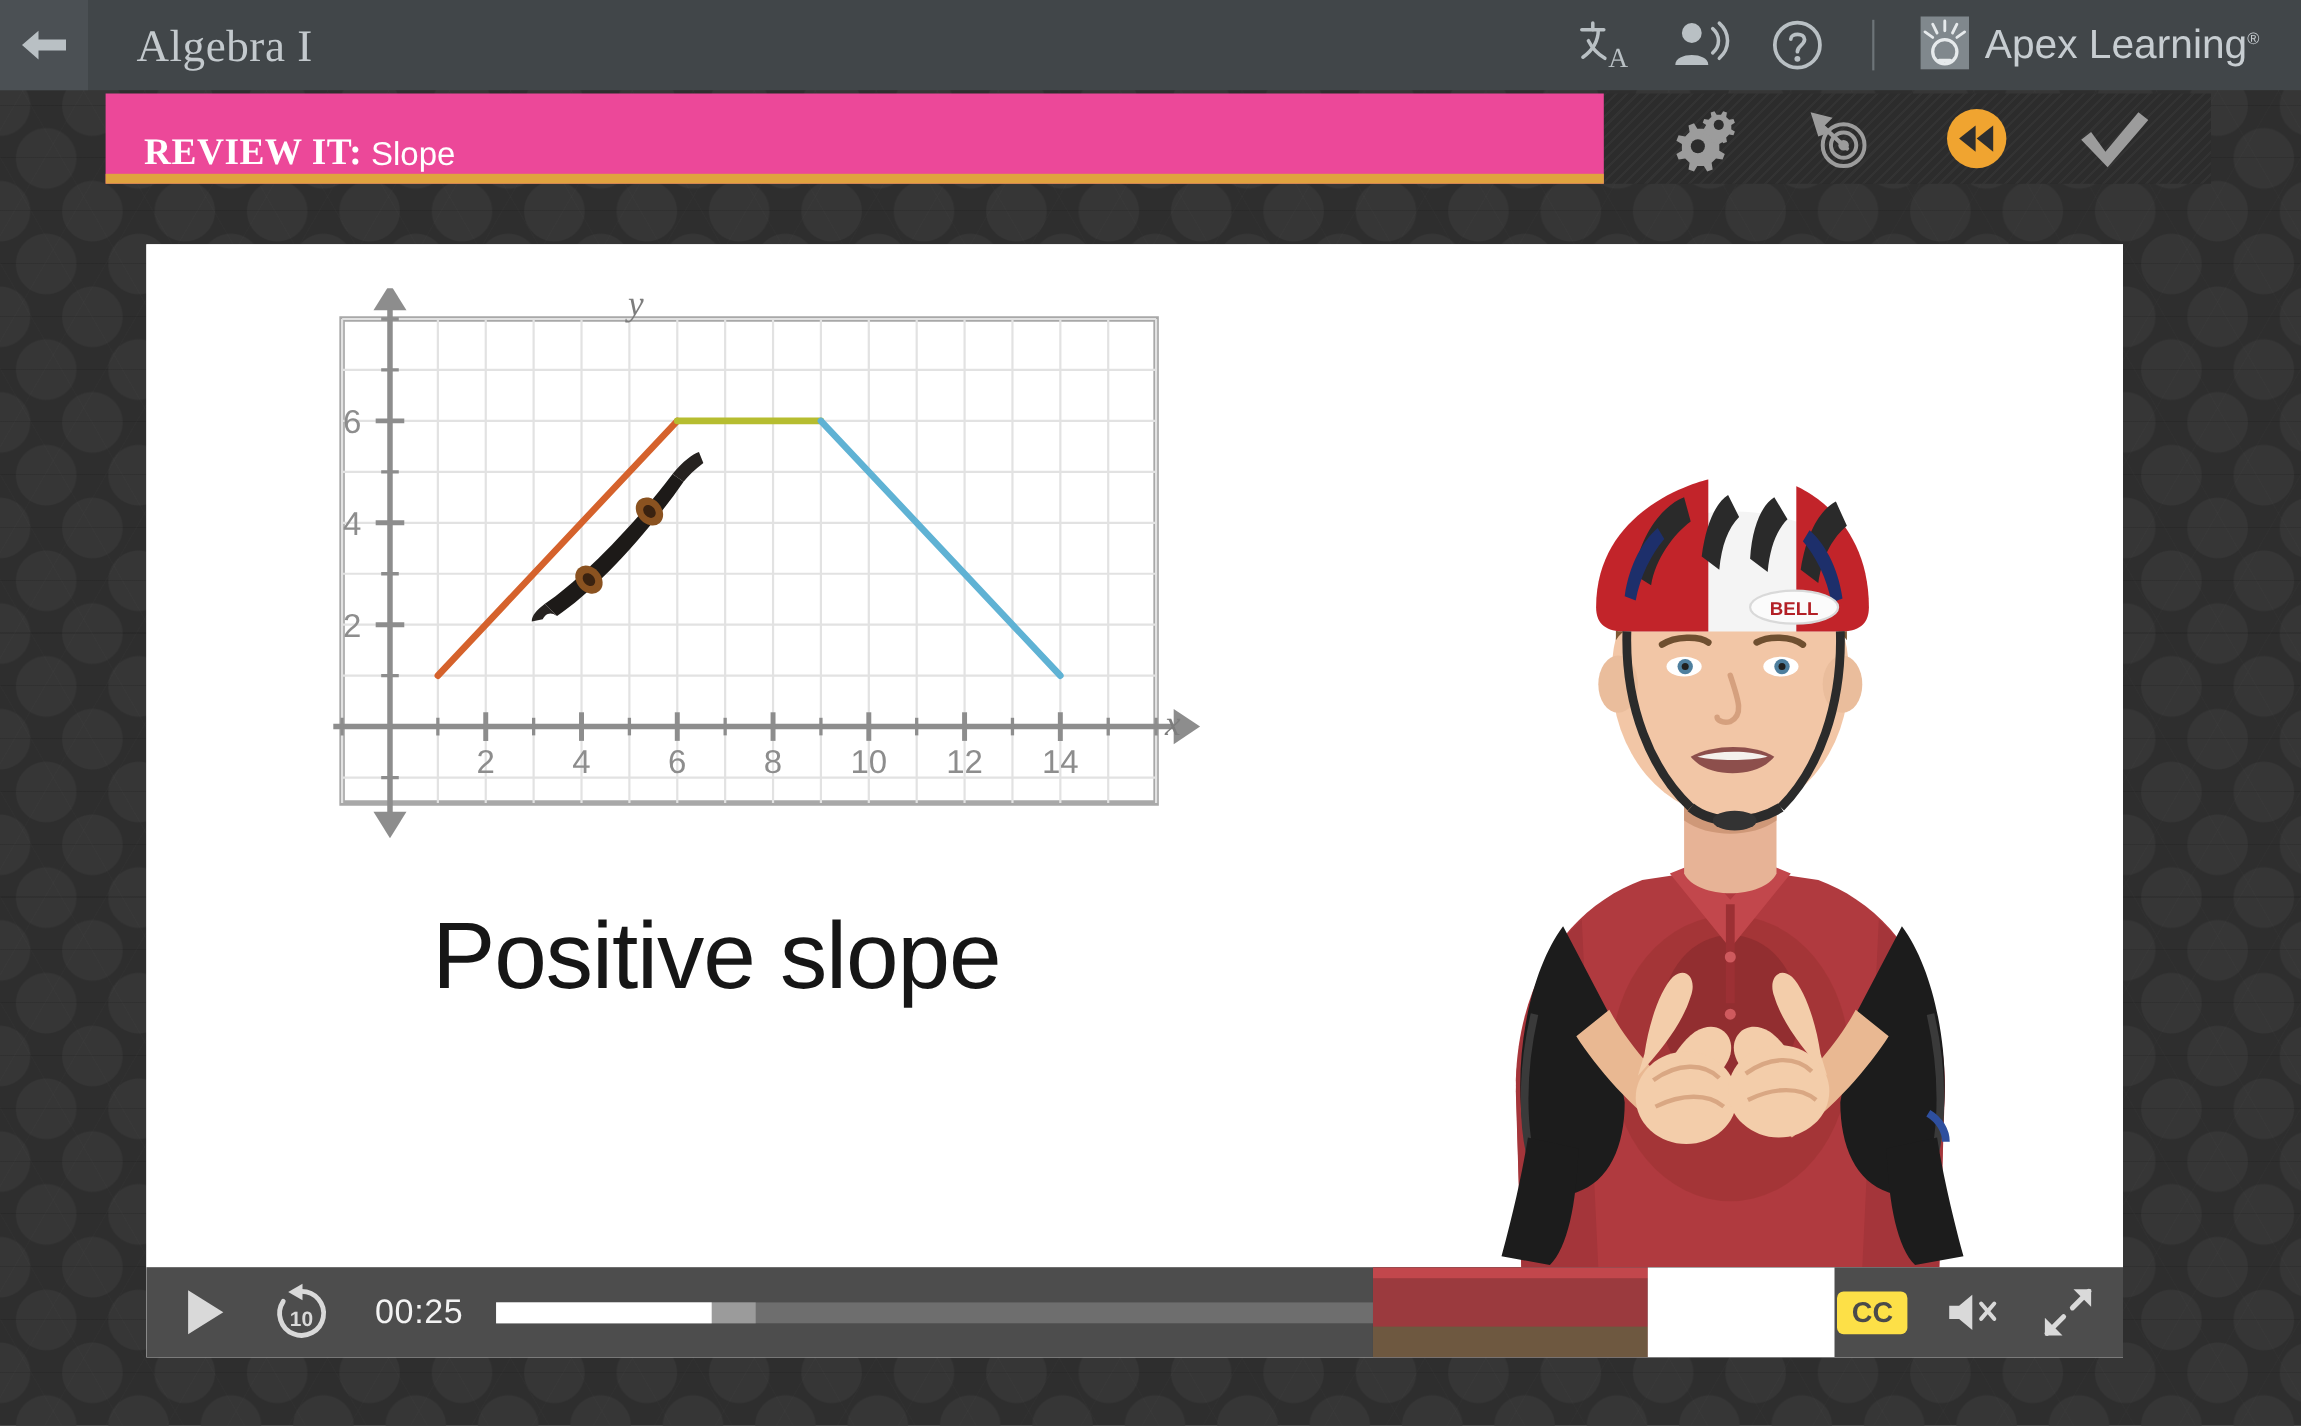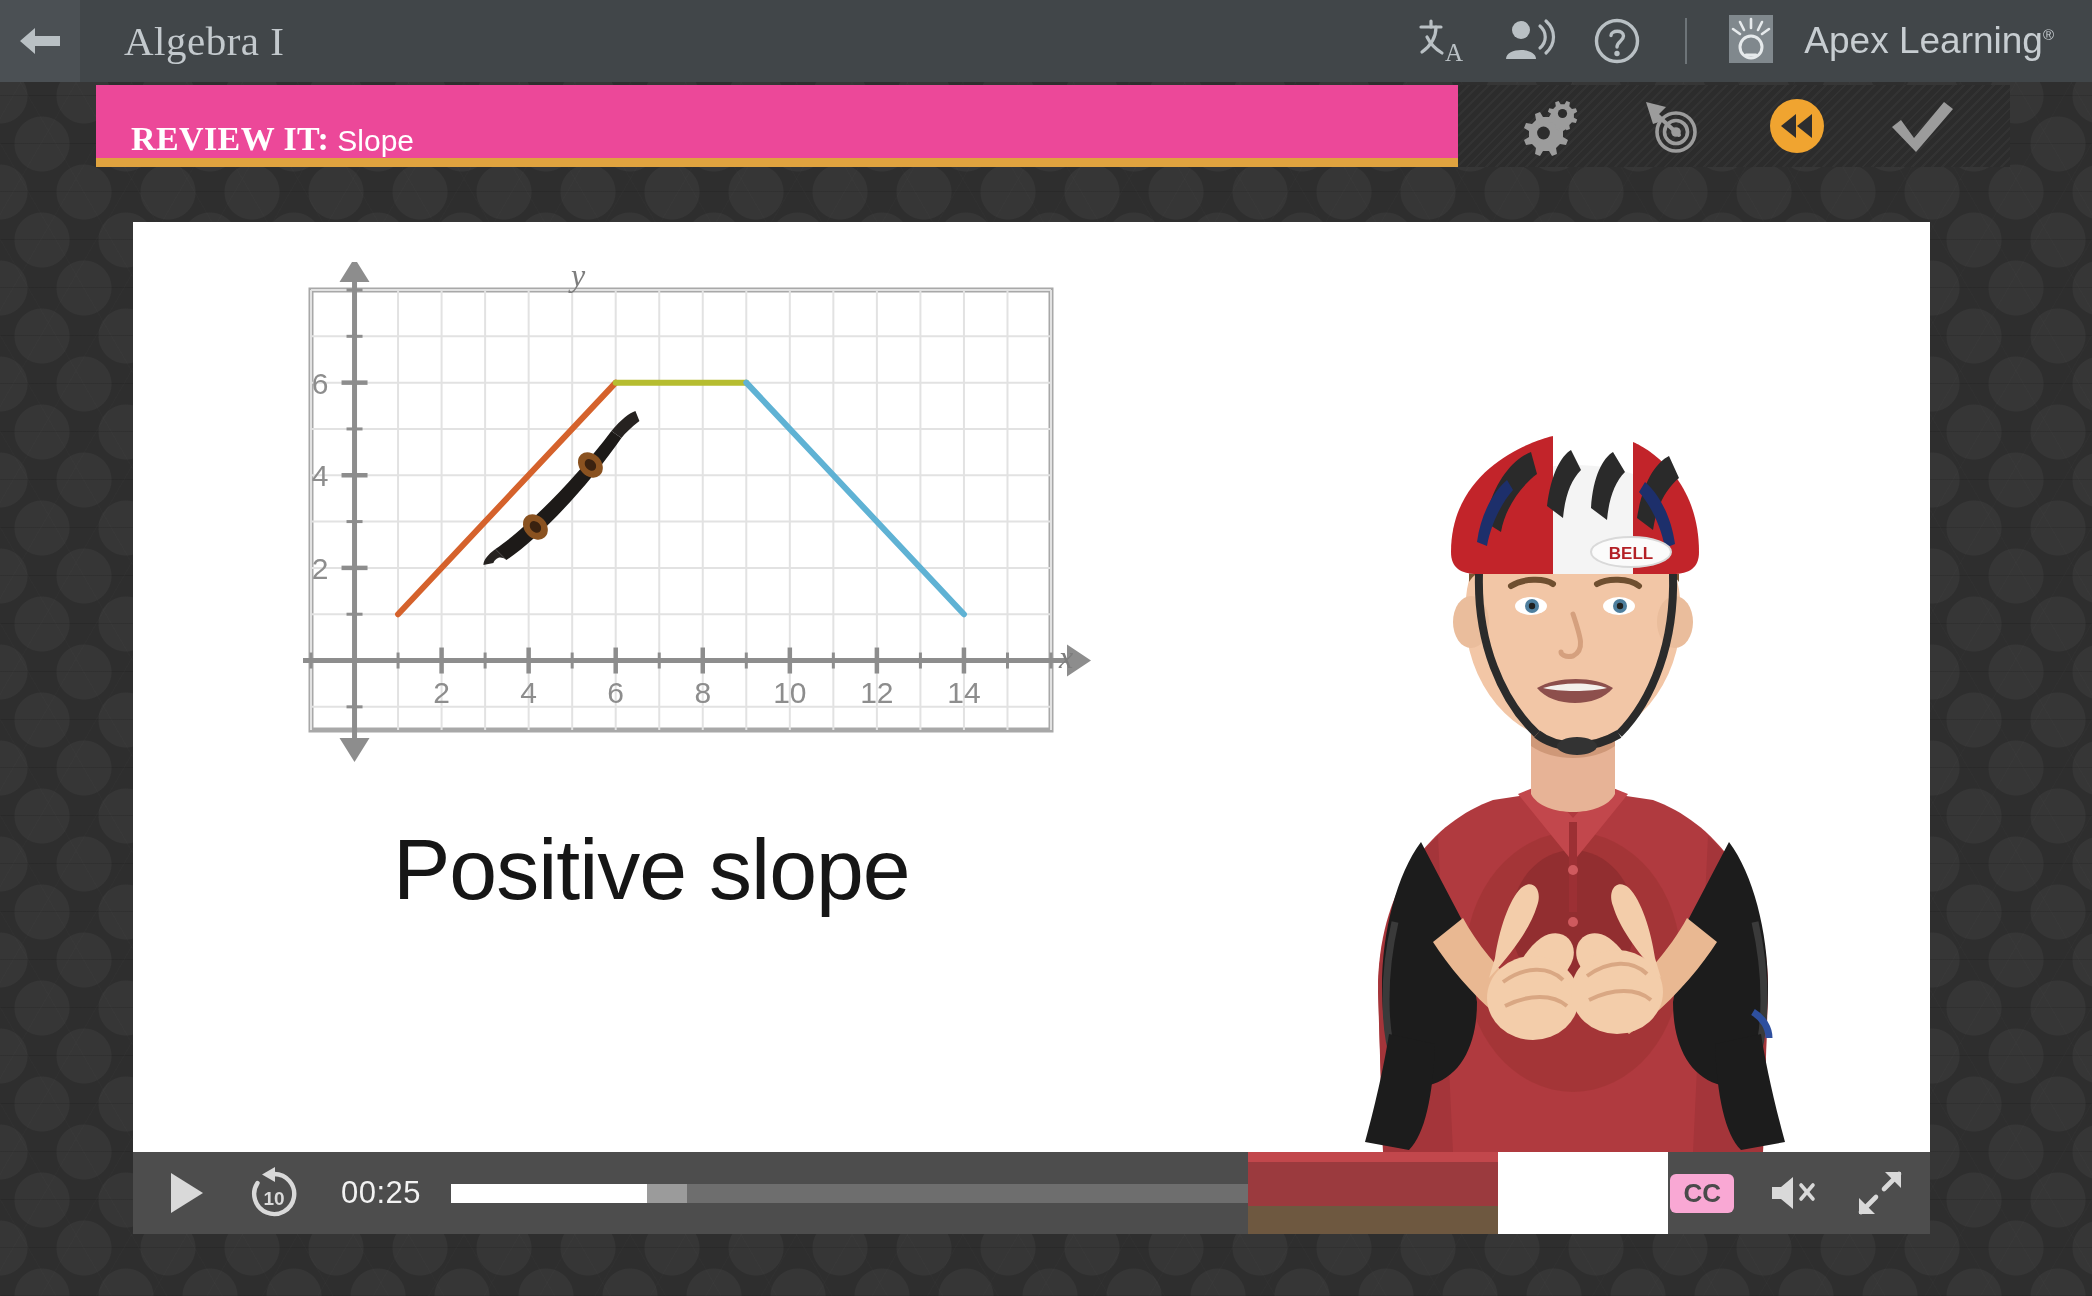--- a/index.html
+++ b/index.html
@@ -48,21 +48,21 @@
     color:#c3c9cd;font-size:41px;margin-left:44px;
     font-family:"Liberation Serif", serif;letter-spacing:.5px;
     white-space:nowrap;
   }
   .appbar-right{
     margin-left:auto;display:flex;align-items:center;gap:32px;
     padding-right:38px;height:82px;
   }
   .abicon{width:56px;height:56px;display:flex;align-items:center;justify-content:center;cursor:pointer;}
   .ab-divider{width:2px;height:46px;background:#6d7478;margin:0 8px;}
-  .brand{display:flex;align-items:center;gap:29px;cursor:pointer;}
+  .brand{display:flex;align-items:center;gap:12px;cursor:pointer;}
   .brand-name{
     color:#c7cdd1;font-size:37px;white-space:nowrap;
     font-family:"Liberation Sans", sans-serif;font-weight:400;
   }
   .brand-tm{font-size:15px;vertical-align:super;}
 
   
   .banner-row{
     position:absolute;left:96px;top:85px;width:1914px;height:82px;z-index:4;
     display:flex;
@@ -134,21 +134,21 @@
     background:#6e6e6e;cursor:pointer;
   }
   .scrub-buffer{position:absolute;left:0;top:0;height:19px;background:#9b9b9b;}
   .scrub-played{position:absolute;left:0;top:0;height:19px;background:#ffffff;}
   .badge{
     display:flex;align-items:center;justify-content:center;
     border-radius:6px;font-weight:bold;font-size:26px;
     font-family:"Liberation Sans", sans-serif;cursor:pointer;
   }
   .badge-hd{background:#ffffff;color:#2b2b2b;padding:4px 13px;}
-  .badge-cc{background:#f9a8d4;color:#4a4a4a;padding:4px 13px;}
+  .badge-cc{background:#fde047;color:#4a4a4a;padding:4px 13px;}
   .right-ctrls{display:flex;align-items:center;gap:34px;margin-left:8px;}
   .video-overlap{
     position:absolute;left:1115px;bottom:0;width:420px;height:82px;
     z-index:7;pointer-events:none;overflow:hidden;
   }
 </style>
 </head>
 <body>
 
 <div class="stage"></div>

